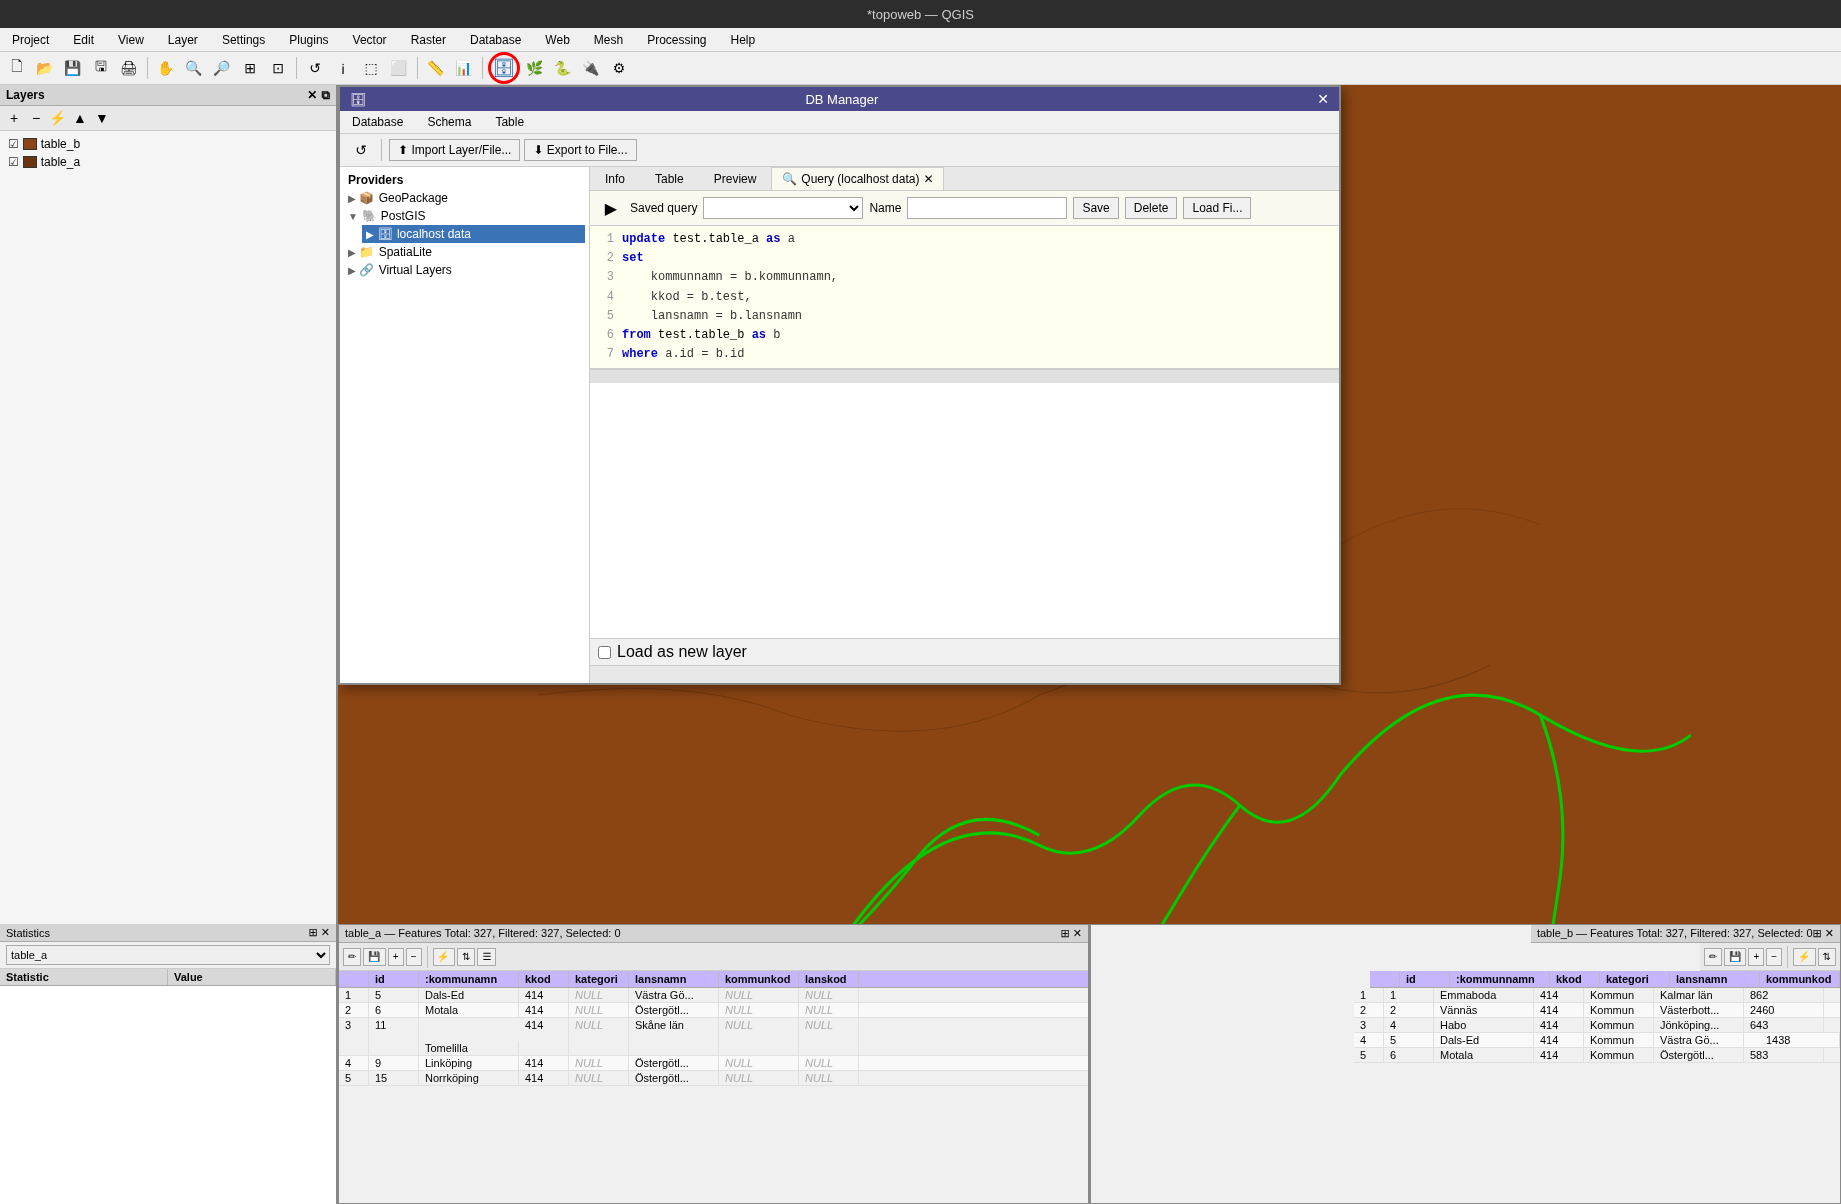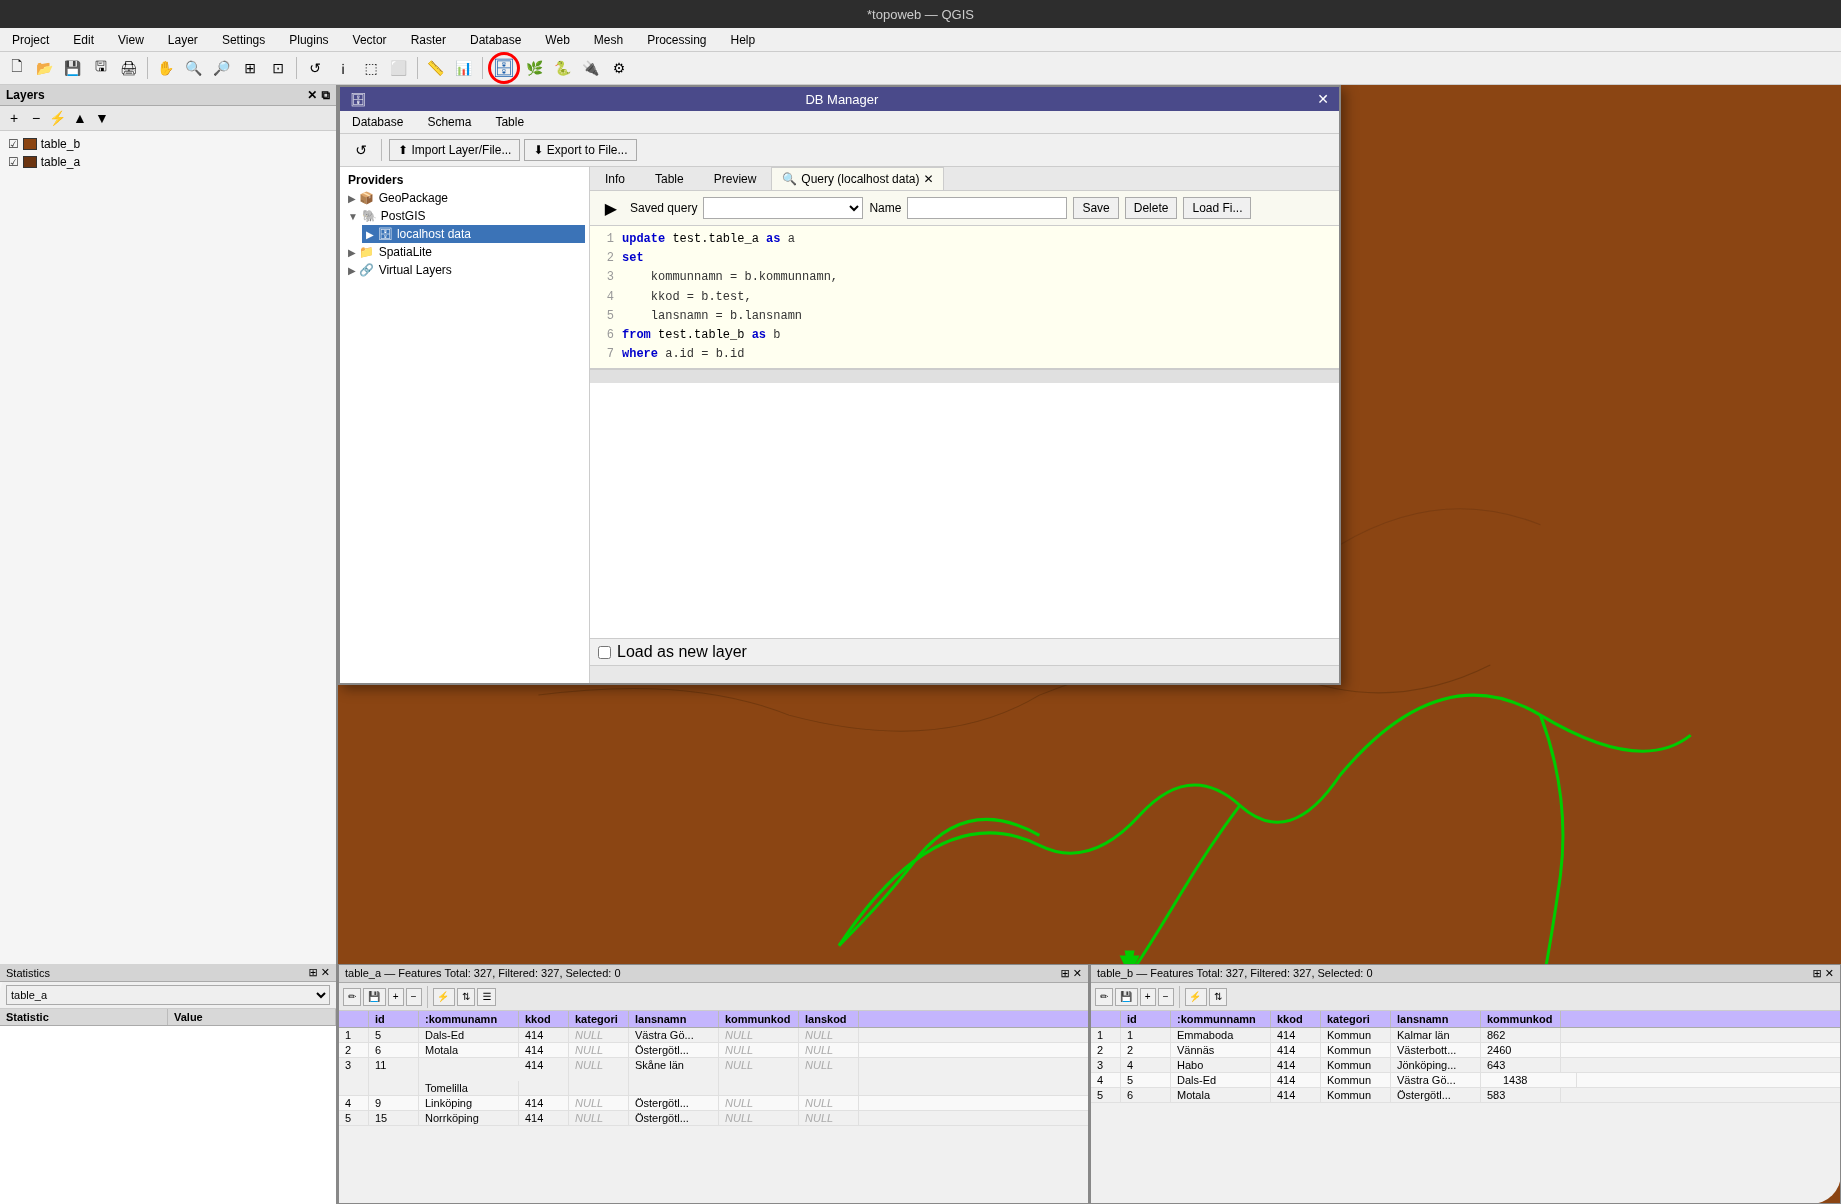--- a/index.html
+++ b/index.html
@@ -652,21 +652,21 @@
             </div>
             <div class="db-bottom-bar"></div>
           </div>
         </div>
       </div>
     </div>
 
   </div>
 </div>
 
-<div style="position:fixed; bottom:0; left:0; right:0; height:240px; display:flex; background:#f0f0f0; z-index:10;border-radius:30px;">
+<div style="position:fixed; bottom:0; left:0; right:0; height:280px; display:flex; background:#f0f0f0; z-index:10;">
 
   <div class="stats-bottom" style="width:338px;">
     <div class="stats-header">
       <span>Statistics</span>
       <span>⊞ ✕</span>
     </div>
     <div class="stats-select-row">
       <select class="stats-select">
         <option>table_a</option>
       </select>
@@ -755,21 +755,21 @@
         <div class="table-cell" style="width:100px;">Norrköping</div>
         <div class="table-cell" style="width:50px;">414</div>
         <div class="table-cell cell-null" style="width:60px;">NULL</div>
         <div class="table-cell" style="width:90px;">Östergötl...</div>
         <div class="table-cell cell-null" style="width:80px;">NULL</div>
         <div class="table-cell cell-null" style="width:60px;">NULL</div>
       </div>
     </div>
   </div>
 
-  <div class="table-panel" style="flex:1;">
+  <div class="table-panel" style="flex:1;align-items:flex-end;">
     <div class="table-header">
       <span>table_b — Features Total: 327, Filtered: 327, Selected: 0</span>
       <span style="display:flex;gap:4px;">⊞ ✕</span>
     </div>
     <div class="table-toolbar-row">
       <button class="small-btn">✏</button>
       <button class="small-btn">💾</button>
       <button class="small-btn">+</button>
       <button class="small-btn">−</button>
       <div class="tb-sep"></div>

